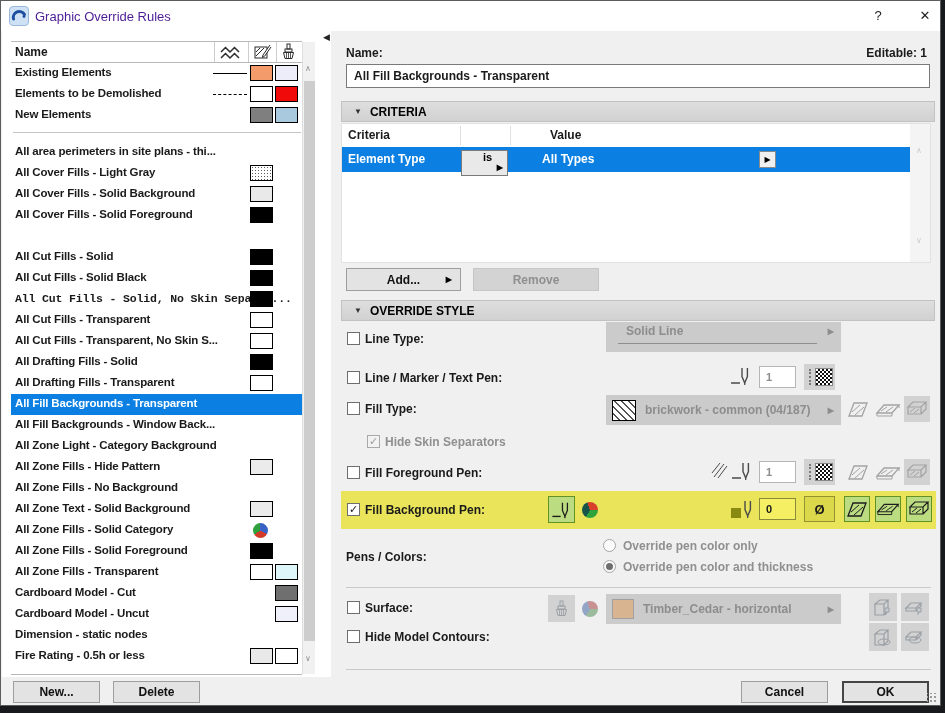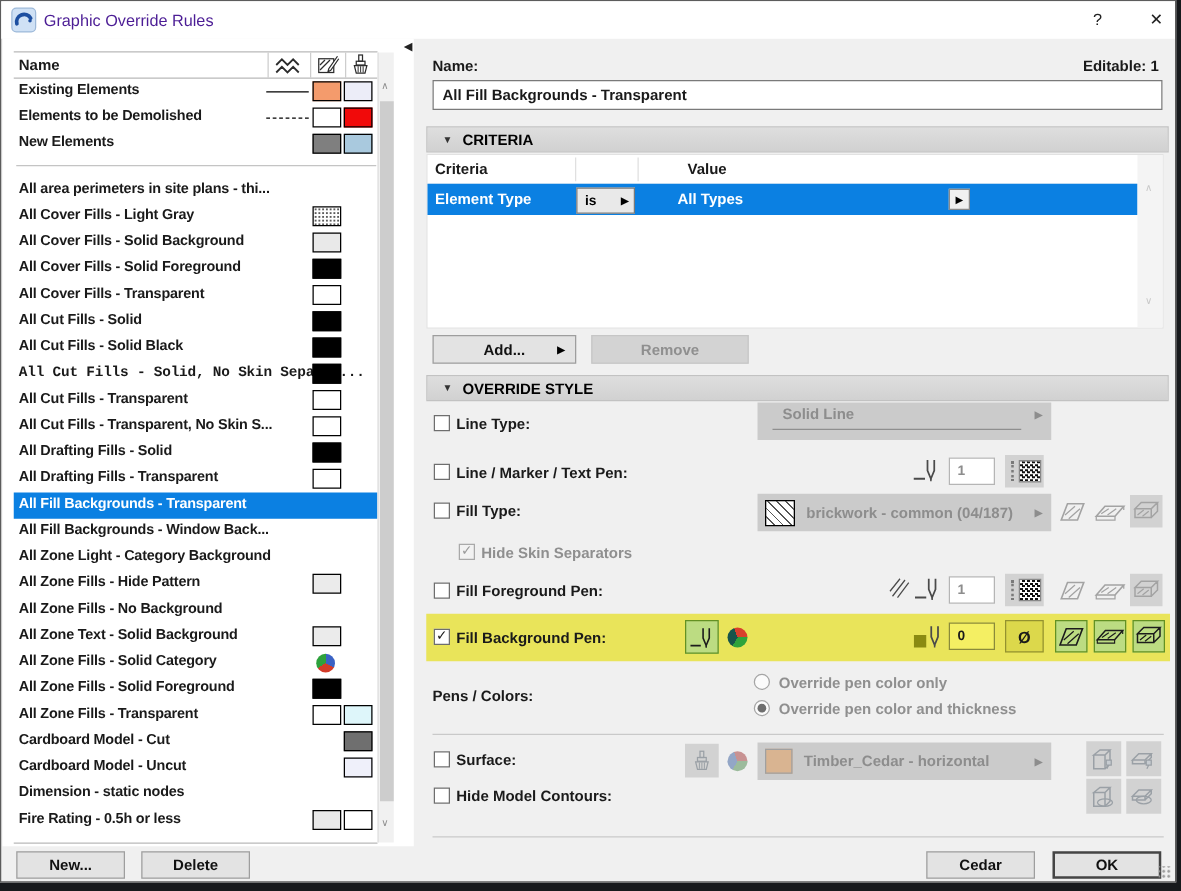--- a/index.html
+++ b/index.html
@@ -58,22 +58,22 @@
   .lineSw{position:absolute;left:202px;top:10px;width:34px;}
   .scroll{position:absolute;left:301px;top:41px;width:13px;height:632px;background:#f1f1f1;border-left:1px solid #dedede;box-sizing:border-box;}
   .thumb{position:absolute;left:1px;top:39px;width:11px;height:560px;background:#cdcdcd;}
   .scgl{position:absolute;left:2px;font-size:8px;color:#8f8f8f;}
   
   .ctable{position:absolute;left:340px;top:122px;width:590px;height:140px;background:#fff;border:1px solid #e2e2e2;box-sizing:border-box;}
   .chead{position:absolute;left:0;top:0;width:568px;height:23px;border-bottom:1px solid #e0e0e0;}
   .chead .cvline{position:absolute;top:2px;height:19px;width:1px;background:#e0e0e0;}
   .crow{position:absolute;left:0;top:23px;width:568px;height:25px;background:#0b80e2;color:#fff;}
   .cscroll{position:absolute;right:0;top:0;width:20px;height:138px;background:#f4f4f4;}
-  .isbtn{position:absolute;left:119px;top:3px;width:47px;height:21px;background:#e9e9e9;border:1px solid #7a7a7a;
-    box-sizing:border-box;display:flex;align-items:center;font-size:11px;font-weight:700;color:#000;}
+  .isbtn{position:absolute;left:119px;top:3px;width:47px;height:26px;background:#e9e9e9;border:1px solid #7a7a7a;
+    box-sizing:border-box;display:flex;align-items:center;font-size:11px;font-weight:700;color:#000;flex-direction:column;}
   .valbtn{position:absolute;left:417px;top:4px;width:17px;height:17px;background:#f0f0f0;border:1px solid #8a8a8a;
     box-sizing:border-box;display:flex;align-items:center;justify-content:center;}
   .hl-band{position:absolute;left:340px;top:490px;width:595px;height:38px;background:#e9e45a;}
   .grip{position:absolute;right:3px;bottom:2px;width:10px;height:10px;
     background-image:radial-gradient(#9a9a9a 1px,transparent 1.2px);background-size:4px 4px;background-position:bottom right;}
   svg{display:block;}
 </style>
 </head>
 <body>
 
@@ -150,24 +150,20 @@
         <span class="sw stipple" style="left: 239px;"></span>
       </div>
       <div class="lrow" style="top: 42px;">
         <span class="llab">All Cover Fills - Solid Background</span>
         <span class="sw" style="background: rgb(233, 233, 233); left: 239px;"></span>
       </div>
       <div class="lrow" style="top: 63px;">
         <span class="llab">All Cover Fills - Solid Foreground</span>
         <span class="sw" style="background: rgb(0, 0, 0); left: 239px;"></span>
       </div>
-      <div class="lrow" style="top: 84px;">
-        <span class="llab">All Cover Fills - Transparent</span>
-        <span class="sw" style="background: rgb(255, 255, 255); left: 239px;"></span>
-      </div>
       <div class="lrow" style="top: 105px;">
         <span class="llab">All Cut Fills - Solid</span>
         <span class="sw" style="background: rgb(0, 0, 0); left: 239px;"></span>
       </div>
       <div class="lrow" style="top: 126px;">
         <span class="llab">All Cut Fills - Solid Black</span>
         <span class="sw" style="background: rgb(0, 0, 0); left: 239px;"></span>
       </div>
       <div class="lrow" style="top: 147px; font-family: Liberation Mono, monospace;">
         <span class="llab">All Cut Fills - Solid, No Skin Separat...</span>
@@ -488,20 +484,20 @@
   <div class="icbtn" style="left:900px;top:622px;width:28px;height:28px">
     <svg width="22" height="22" viewBox="0 0 22 22">
         <path d="M2 11 L7 6 H17 L12 11 Z M2 11 V14 H12 V11 M12 14 L17 9 V6" fill="none" stroke="#9aa0a6" stroke-width="1.2"></path>
         <ellipse cx="11" cy="14" rx="6" ry="3" fill="none" stroke="#9aa0a6"></ellipse>
       </svg>
   </div>
 
   <div class="sepline" style="left:345px;top:668px;width:585px"></div>
 
   <div class="btn" style="left:740px;top:680px;width:87px">
-      <span>Cedar</span>
+      <span>Cancel</span>
     </div>
   <div class="btn def" style="left:841px;top:680px;width:87px">
       <span>OK</span>
     </div>
 
   <div class="grip"></div>
 </div>
 
 </body></html>

